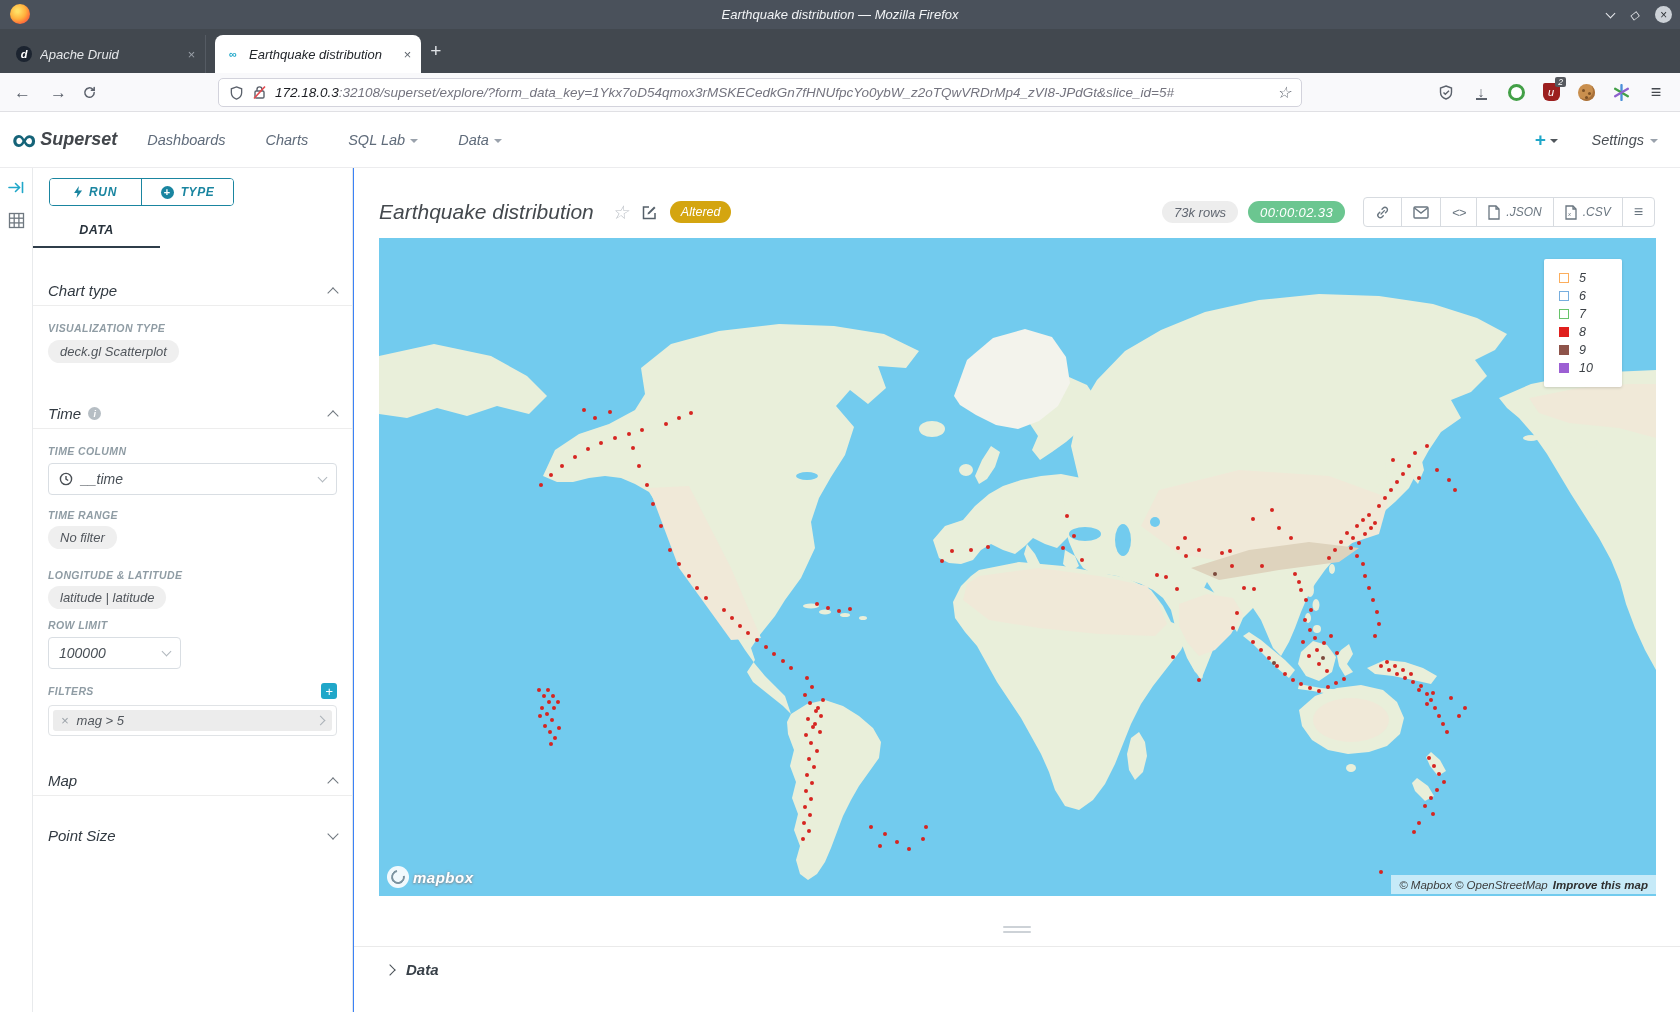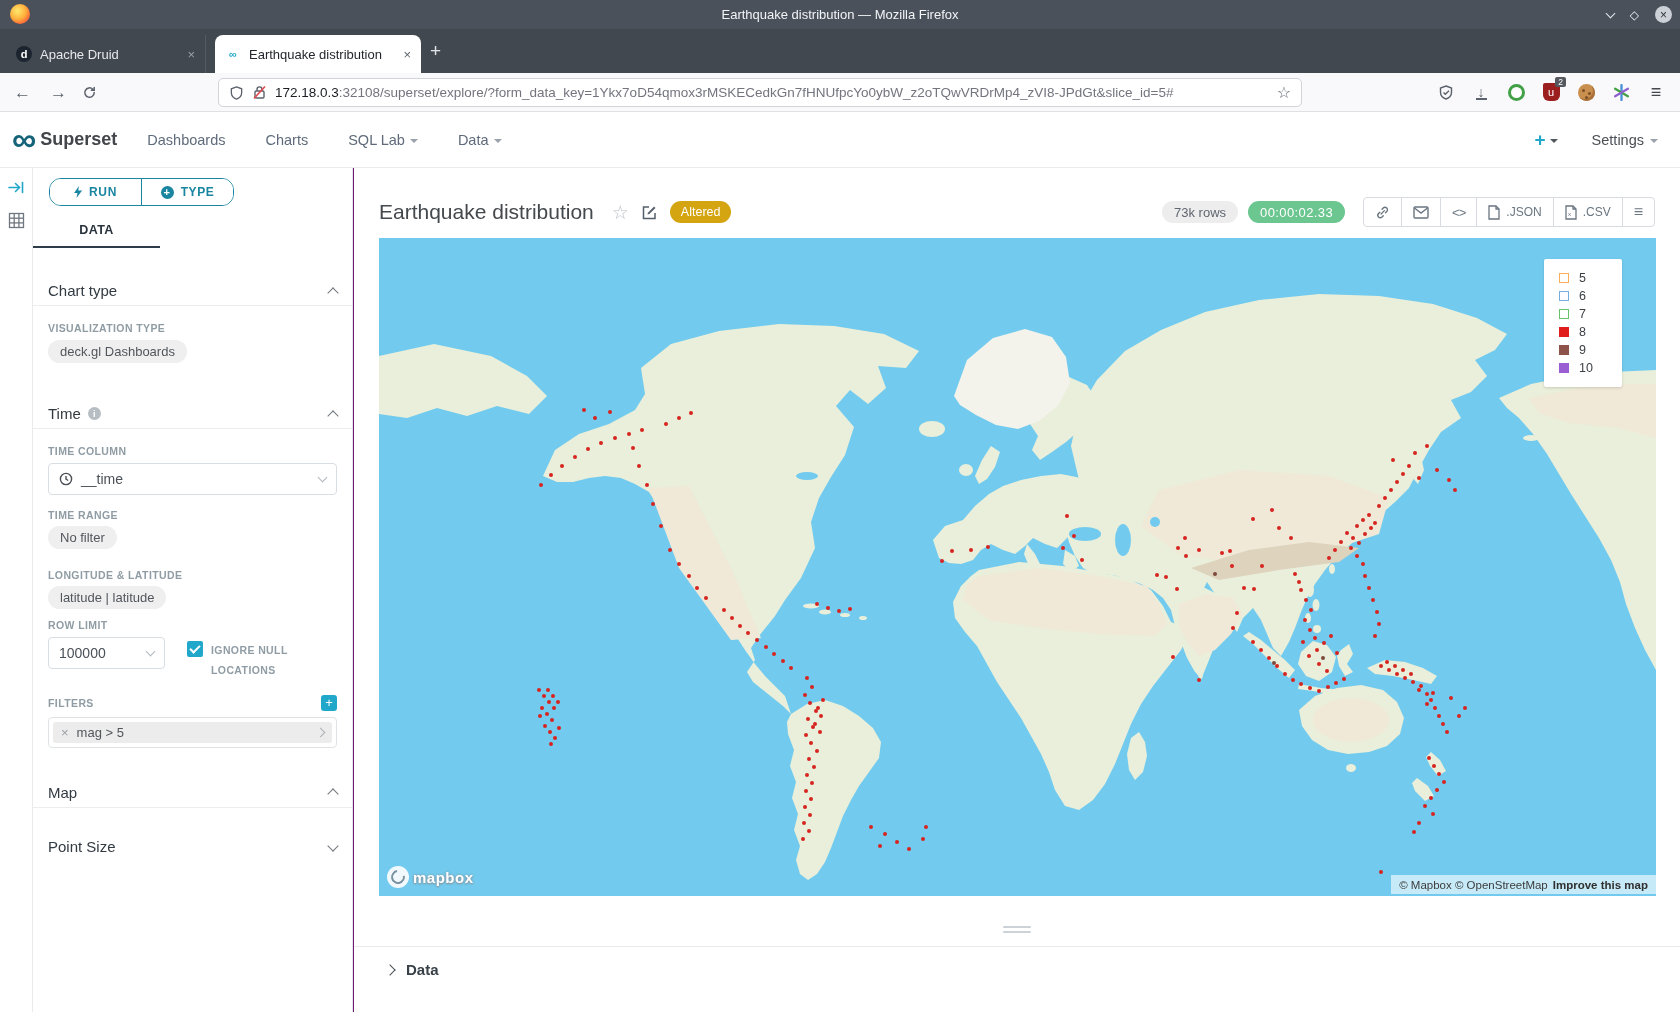--- a/index.html
+++ b/index.html
@@ -1,18 +1,18 @@
 <!DOCTYPE html>
 <html><head>
 <meta charset="utf-8">
 <style>
   * { margin:0; padding:0; box-sizing:border-box; }
   html,body { width:1680px; height:1012px; overflow:hidden; background:#fff;
     font-family:"Liberation Sans", sans-serif; }
-  #app { position:relative; width:1680px; height:1012px; background:#701a75; overflow:hidden; }
+  #app { position:relative; width:1680px; height:1012px; background:#3b82f6; overflow:hidden;font-style:italic; }
 
   
   .titlebar { position:absolute; left:0; top:0; width:1680px; height:29px; background:#4a515b;
     display:flex; align-items:center; }
   .ff-logo { position:absolute; left:10px; top:4px; width:20px; height:20px; border-radius:50%;
     background:radial-gradient(circle at 38% 35%, #ffe066 8%, #ffb13d 45%, #ff7139 70%, #e3546a 100%); }
   .win-title { width:100%; text-align:center; color:#f2f4f6; font-size:13px; }
   .win-ctrls { position:absolute; right:8px; top:0; height:29px; display:flex; align-items:center; gap:16px; }
   .chev { display:inline-block; width:7px; height:7px; border-right:1.6px solid #e8eaee; border-bottom:1.6px solid #e8eaee; transform:rotate(45deg); }
   .wc-max { color:#e8eaee; font-size:12px; }
@@ -72,21 +72,21 @@
   .settings { font-size:14.5px; color:#4a4f55; display:flex; align-items:center; gap:6px; }
 
   
   .rail { position:absolute; left:0; top:168px; width:33px; height:844px; background:#fff; border-right:1px solid #e8eaec; }
   .rail-ico1 { position:absolute; left:8px; top:12px; }
   .rail-ico2 { position:absolute; left:8px; top:44px; }
 
   
   .sidebar { position:absolute; left:33px; top:168px; width:320px; height:844px; background:#fff;
     border-right:1px solid #e2e6e9; padding:0 15px; overflow:hidden; }
-  .btnrow { margin-top:10px; height:28px; display:flex; border:1px solid #1a85a0; border-radius:12px; overflow:hidden; width:185px; margin-left:1px; }
+  .btnrow { margin-top:10px; height:28px; display:flex; border:1px solid #1a85a0; border-radius:4px; overflow:hidden; width:185px; margin-left:1px; }
   .btnrow .btn { flex:1; display:flex; align-items:center; justify-content:center; gap:7px; color:#1a85a0;
     font-size:12px; font-weight:bold; letter-spacing:0.6px; background:#fff; }
   .btnrow .btn + .btn { border-left:1px solid #1a85a0; }
   .bolt { width:8px; height:12px; background:#1a85a0; clip-path:polygon(60% 0, 0 58%, 42% 58%, 30% 100%, 100% 38%, 52% 38%); }
   .pluscirc { width:13px; height:13px; border-radius:50%; background:#1a85a0; color:#fff; font-size:11px; font-weight:bold;
     display:flex; align-items:center; justify-content:center; line-height:1; }
   .tabrow { margin-left:-15px; width:127px; height:34px; margin-top:8px; display:flex; align-items:center; justify-content:center;
     border-bottom:2px solid #2f3d4a; font-size:12.5px; font-weight:bold; letter-spacing:0.4px; color:#28323c; }
 
   .sec-head { height:30px; margin:0 -15px; padding:0 15px; display:flex; align-items:center;
@@ -112,21 +112,21 @@
   .body-pad { padding-top:16px; }
   .filters-row { display:flex; align-items:center; justify-content:space-between; margin-top:14px; }
   .add-btn { width:16px; height:16px; background:#20a7c9; border-radius:3px; color:#fff; font-size:13px; line-height:1;
     display:flex; align-items:center; justify-content:center; }
   .filter-box { margin-top:6px; border:1px solid #e0e3e6; border-radius:4px; padding:4px; }
   .filter-chip { background:#ececec; border-radius:3px; height:21px; display:flex; align-items:center; padding:0 8px; gap:8px; }
   .chip-x { color:#9aa1a8; font-size:13px; }
   .chip-txt { flex:1; font-size:13px; color:#51565c; }
   .chev-r { width:7px; height:7px; border-right:1.5px solid #aab1b7; border-bottom:1.5px solid #aab1b7; transform:rotate(-45deg); }
   .two-col { display:flex; gap:22px; }
-  .col-l { width:117px; flex:none; }
+  .col-l { width:133px; flex:none; }
   .col-r { flex:1; }
   .ign-row { display:flex; gap:8px; margin-top:22px; }
   .ign-lbl { line-height:1.9; }
   .autozoom { display:flex; align-items:center; gap:8px; margin-top:10px; }
 
   
   .main { position:absolute; left:354px; top:168px; width:1326px; height:844px; background:#fff; }
   .chart-head { position:absolute; left:0; top:0; right:0; height:70px; display:flex; align-items:center; padding:18px 25px 0 25px; gap:12px; }
   .chart-title { font-size:21px; color:#44494e; }
   .star-ico { color:#b9bec4; font-size:19px; margin-left:6px; }
@@ -322,21 +322,21 @@
     <div class="tabrow">
         <span>DATA</span>
       </div>
 
     <div class="sec-head first">
       <span class="sec-title">Chart type</span>
       <span class="chev-up"></span>
     </div>
     <div class="body-pad">
       <div class="lbl">VISUALIZATION TYPE</div>
-      <div style="margin-top:6px;"><span class="pill">deck.gl Dashboards</span></div>
+      <div style="margin-top:6px;"><span class="pill">deck.gl Scatterplot</span></div>
     </div>
 
     <div class="sec-head" style="margin-top:36px;">
       <span class="sec-title">
           <span>Time</span>
           <span class="info-i">i</span>
         </span>
       <span class="chev-up"></span>
     </div>
     <div class="body-pad">
@@ -355,26 +355,20 @@
 
     <div class="body-pad" style="padding-top:20px;">
       <div class="lbl">LONGITUDE &amp; LATITUDE</div>
       <div style="margin-top:5px;"><span class="pill">latitude | latitude</span></div>
       <div class="two-col" style="margin-top:10px;">
         <div class="col-l">
           <div class="lbl">ROW LIMIT</div>
           <div class="select" style="margin-top:6px;">
             <span>100000</span>
             <span class="sel-caret"></span>
-          </div>
-        </div>
-        <div class="col-r">
-          <div class="ign-row">
-            <span class="checkbox cb-on"></span>
-            <span class="lbl ign-lbl">IGNORE NULL LOCATIONS</span>
           </div>
         </div>
       </div>
       <div class="filters-row">
         <span class="lbl">FILTERS</span>
         <span class="add-btn">+</span>
       </div>
       <div class="filter-box">
         <div class="filter-chip">
           <span class="chip-x">×</span>

